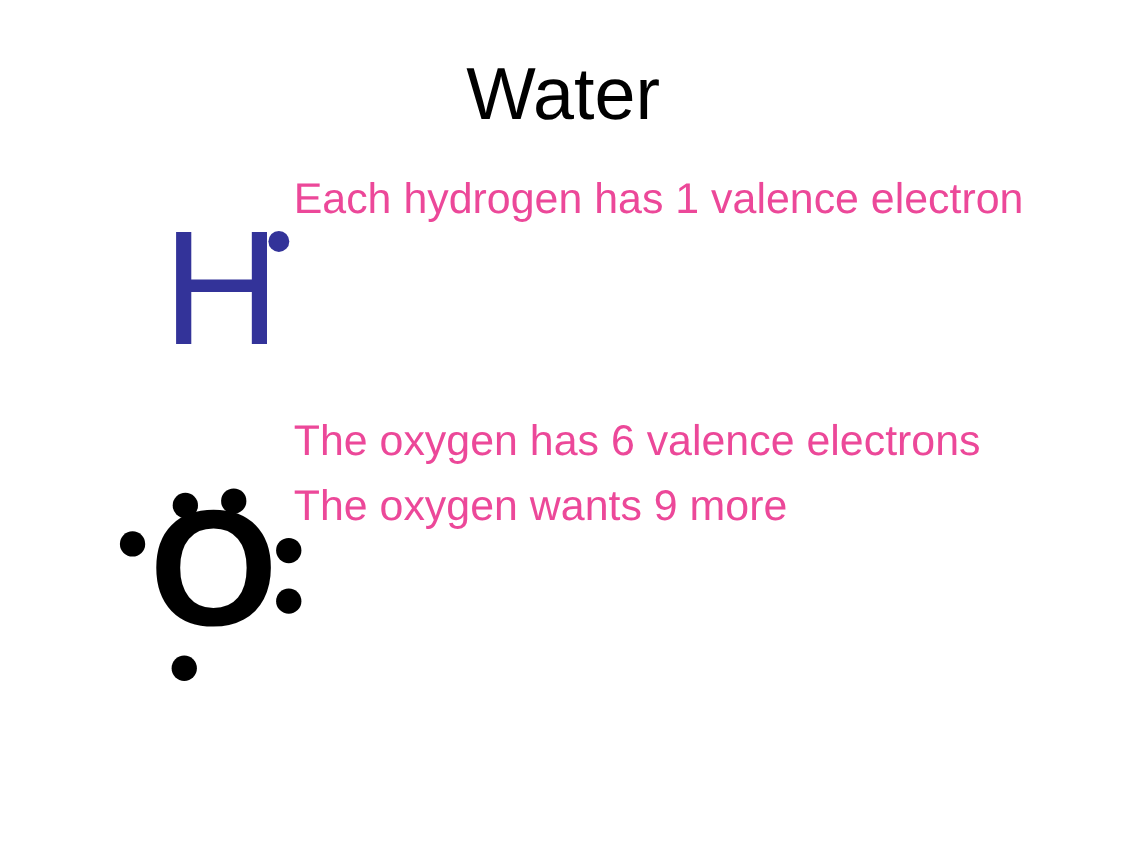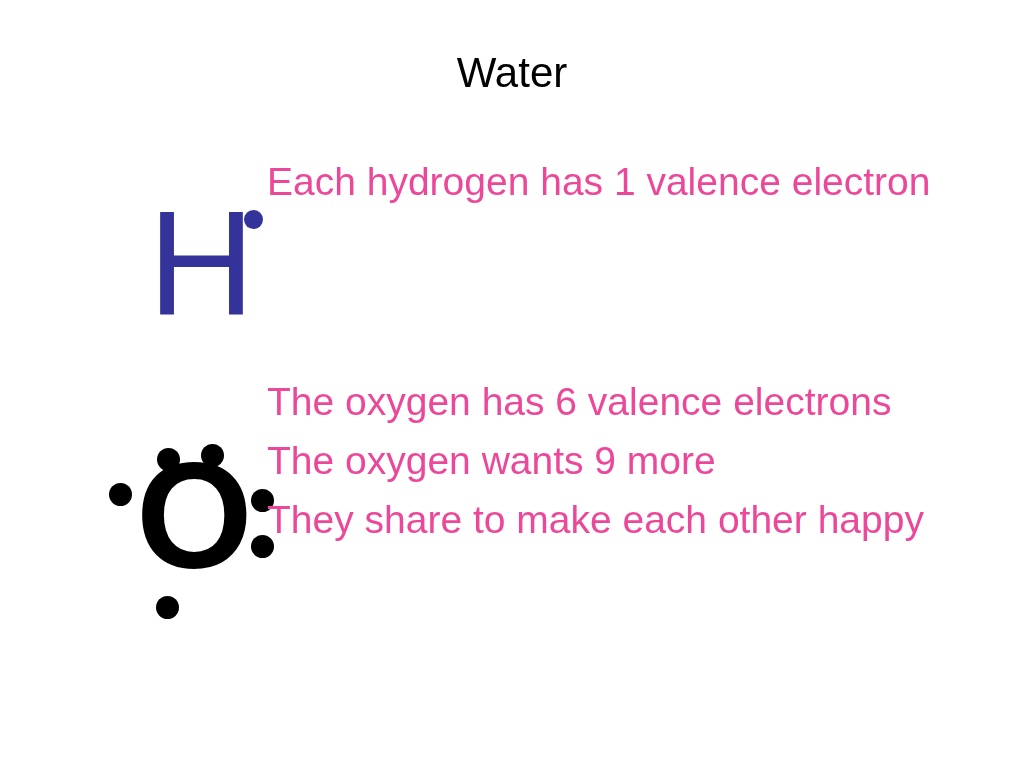--- a/index.html
+++ b/index.html
@@ -20,21 +20,21 @@
     overflow: hidden;
   }
 
   
   #slide-title {
     position: absolute;
     left: 0;
     top: 52px;
     width: 1024px;
     text-align: center;
-    font-size: 42px;
+    font-size: 67px;
     line-height: 1.0;
     font-weight: 400;
     color: #000000;
     letter-spacing: 0px;
     white-space: nowrap;
   }
 
   
   .lewis-figure {
     position: absolute;
@@ -145,16 +145,15 @@
     <span id="oxygen-electron-top-right" class="electron-dot o-dot"></span>
     <span id="oxygen-electron-left" class="electron-dot o-dot"></span>
     <span id="oxygen-electron-right-top" class="electron-dot o-dot"></span>
     <span id="oxygen-electron-right-bot" class="electron-dot o-dot"></span>
     <span id="oxygen-electron-bottom" class="electron-dot o-dot"></span>
   </div>
 
   <div id="oxygen-text-block" class="text-block">
     <span class="bullet-line">The oxygen has 6 valence electrons</span>
     <span class="bullet-line">The oxygen wants 9 more</span>
-    <span class="bullet-line">They share to make each other happy</span>
   </div>
 
 </div>
 
 </body></html>

